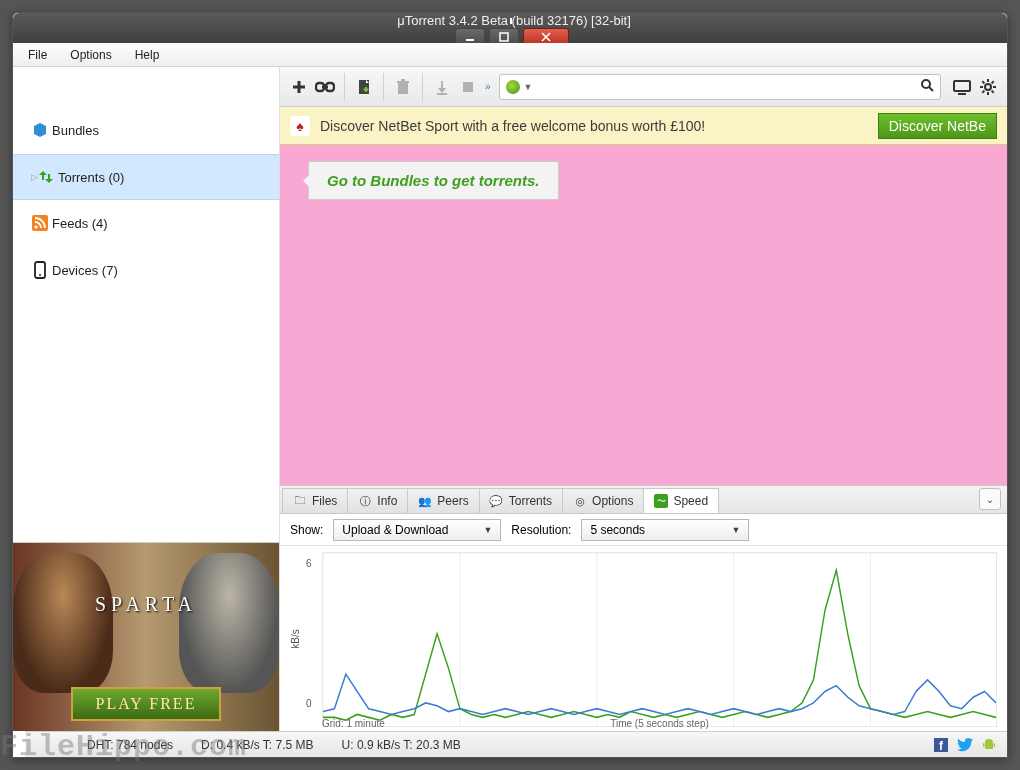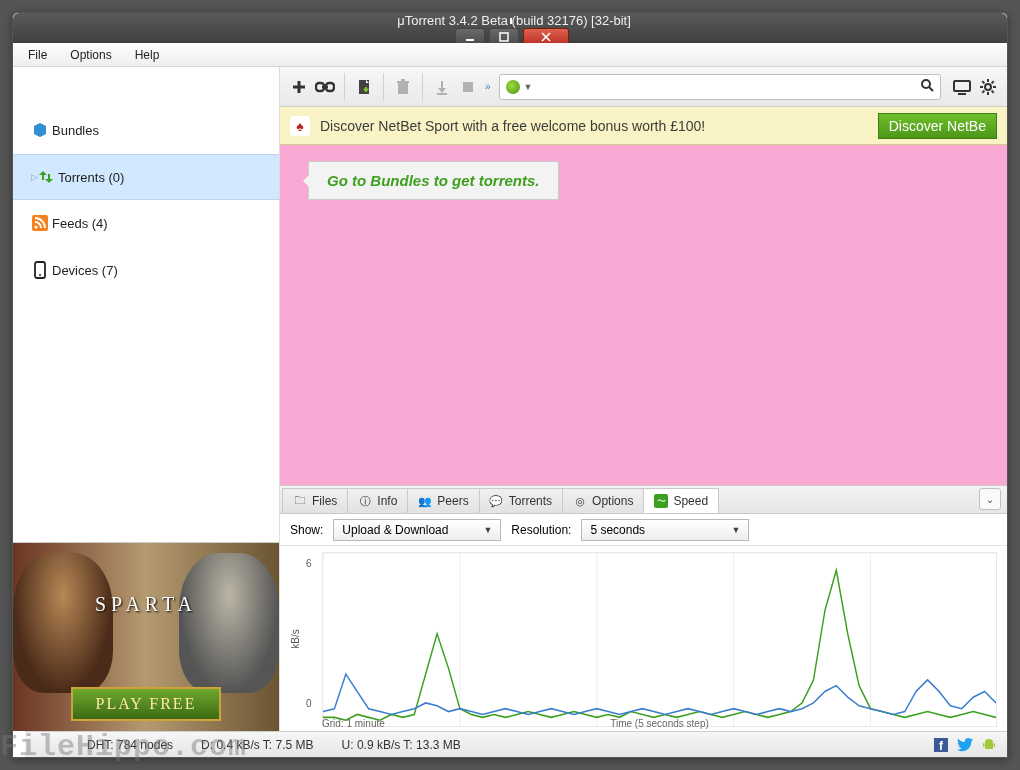--- a/index.html
+++ b/index.html
@@ -333,21 +333,21 @@
           </div>
         </div>
       </div>
     </div>
   </div>
 
   <div class="statusbar">
     <div style="width:24px"></div>
     <span>DHT: 784 nodes</span>
     <span>D: 0.4 kB/s T: 7.5 MB</span>
-    <span>U: 0.9 kB/s T: 13.3 MB</span>
+    <span>U: 0.9 kB/s T: 20.3 MB</span>
     <div class="spacer"></div>
     <div class="status-icons">
       <div class="status-icon">
           <svg width="14" height="14">
             <rect width="14" height="14" fill="#3b5998"></rect>
             <text x="5" y="12" fill="#fff" font-size="12" font-weight="bold">f</text>
           </svg>
         </div>
       <div class="status-icon">
           <svg width="16" height="14" viewBox="0 0 16 14">

